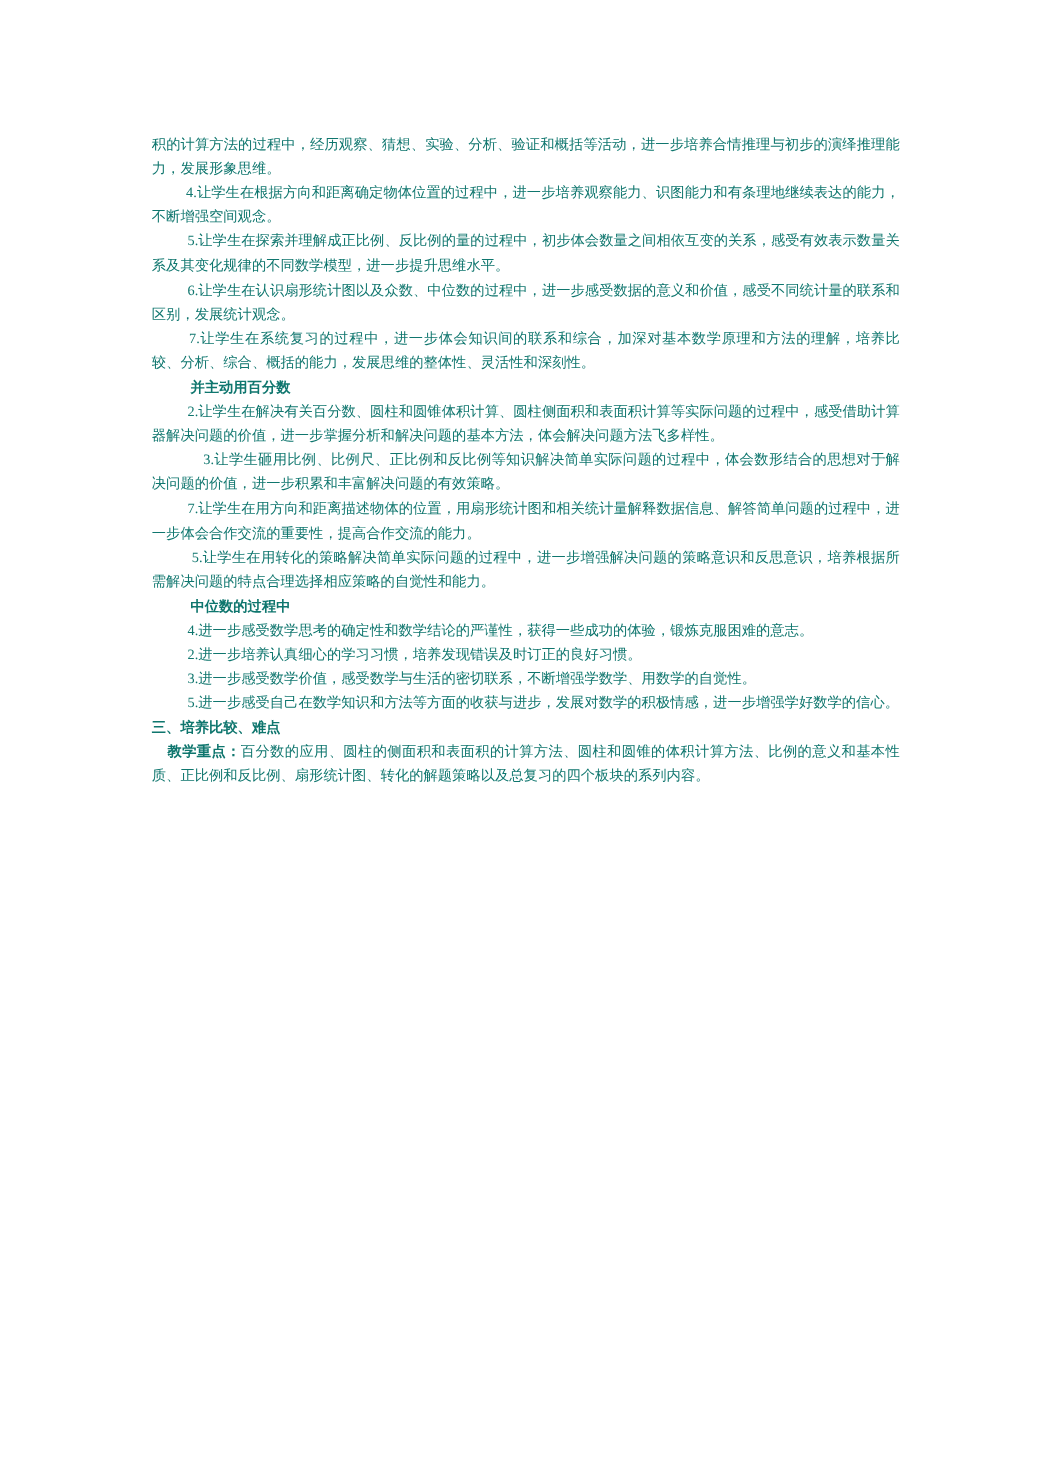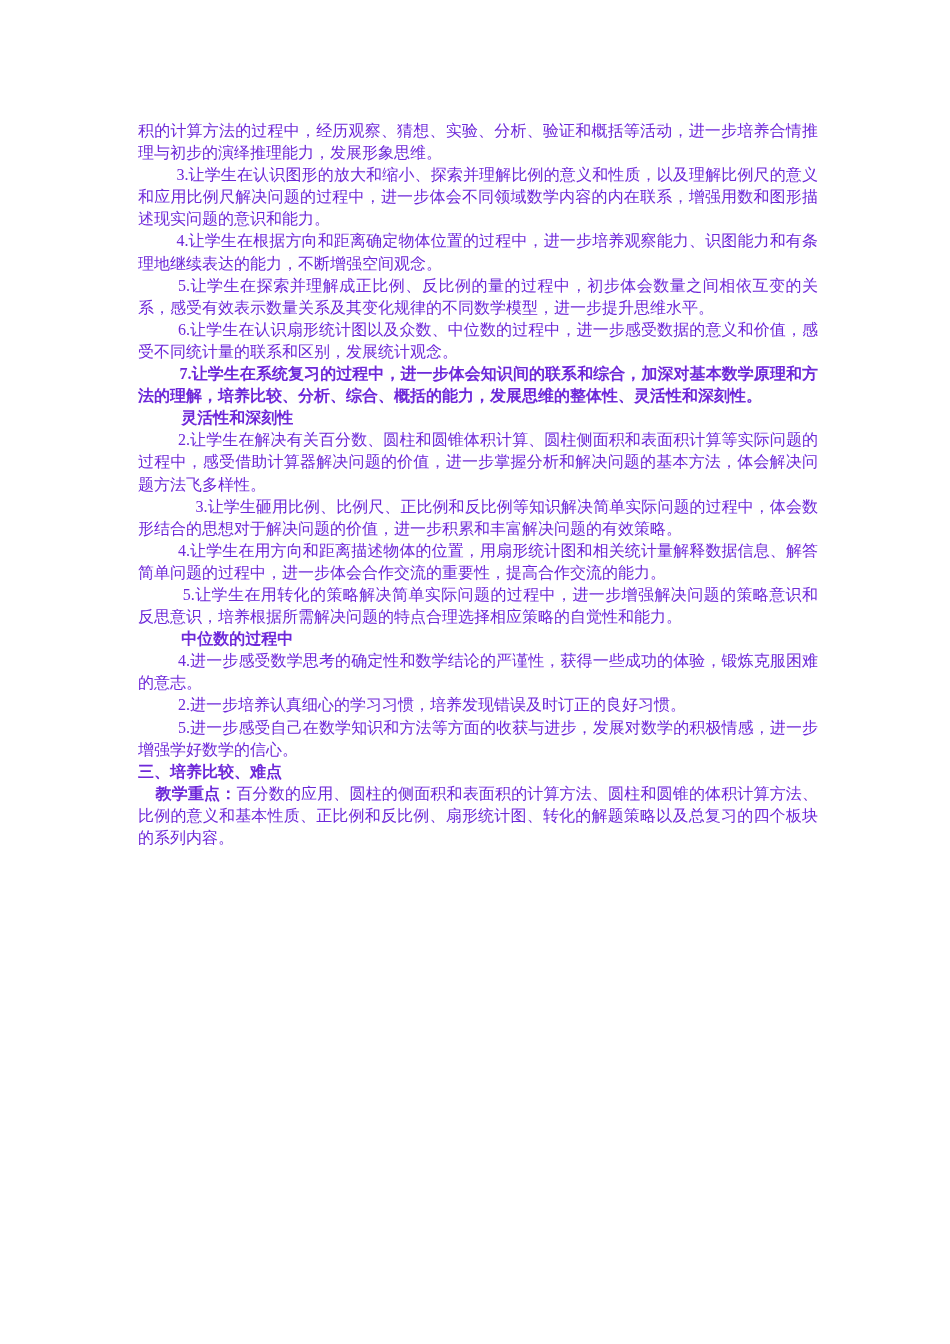--- a/index.html
+++ b/index.html
@@ -13,72 +13,72 @@
     height: 1344px;
     background: #ffffff;
     overflow: hidden;
   }
   .doc-body {
     position: absolute;
     left: 138px;
     top: 120px;
     width: 680px;
     font-family: "Liberation Serif", "DejaVu Serif", serif;
-    font-size: 16px;
+    font-size: 13px;
     line-height: 22.1px;
-    color: #6d28d9;
+    color: #0f766e;
     text-align: justify;
   }
   .doc-body p {
     margin: 0;
     padding: 0;
   }
   .heading {
     font-family: "Liberation Sans", "DejaVu Sans", sans-serif;
     font-weight: bold;
     text-align: left;
   }
   .lead-bold {
     font-family: Liberation Sans, sans-serif;
     font-weight: bold;
   }
   .i0  { text-indent: 0; }
   .i11 { text-indent: 1.1em; }
   .i24 { text-indent: 2.4em; }
   .i25 { text-indent: 2.5em; }
-  .i26 { text-indent: 2.6em; font-weight: bold; }
+  .i26 { text-indent: 2.6em; }
   .i27 { text-indent: 2.7em; }
   .i28 { text-indent: 2.8em; }
   .i32 { text-indent: 3.2em; }
   .i36 { text-indent: 3.6em; }
 </style>
 </head>
 <body>
 
 <div class="page">
   <div class="doc-body">
 
     <p class="i0">积的计算方法的过程中，经历观察、猜想、实验、分析、验证和概括等活动，进一步培养合情推理与初步的演绎推理能力，发展形象思维。</p>
-    <p class="i24">3.让学生在认识图形的放大和缩小、探索并理解比例的意义和性质，以及理解比例尺的意义和应用比例尺解决问题的过程中，进一步体会不同领域数学内容的内在联系，增强用数和图形描述现实问题的意识和能力。</p>
     <p class="i24">4.让学生在根据方向和距离确定物体位置的过程中，进一步培养观察能力、识图能力和有条理地继续表达的能力，不断增强空间观念。</p>
     <p class="i25">5.让学生在探索并理解成正比例、反比例的量的过程中，初步体会数量之间相依互变的关系，感受有效表示数量关系及其变化规律的不同数学模型，进一步提升思维水平。</p>
     <p class="i25">6.让学生在认识扇形统计图以及众数、中位数的过程中，进一步感受数据的意义和价值，感受不同统计量的联系和区别，发展统计观念。</p>
     <p class="i26">7.让学生在系统复习的过程中，进一步体会知识间的联系和综合，加深对基本数学原理和方法的理解，培养比较、分析、综合、概括的能力，发展思维的整体性、灵活性和深刻性。</p>
 
-    <p class="i27 heading">灵活性和深刻性</p>
+    <p class="i27 heading">并主动用百分数</p>
 
     <p class="i25">2.让学生在解决有关百分数、圆柱和圆锥体积计算、圆柱侧面积和表面积计算等实际问题的过程中，感受借助计算器解决问题的价值，进一步掌握分析和解决问题的基本方法，体会解决问题方法飞多样性。</p>
     <p class="i36">3.让学生砸用比例、比例尺、正比例和反比例等知识解决简单实际问题的过程中，体会数形结合的思想对于解决问题的价值，进一步积累和丰富解决问题的有效策略。</p>
-    <p class="i25">4.让学生在用方向和距离描述物体的位置，用扇形统计图和相关统计量解释数据信息、解答简单问题的过程中，进一步体会合作交流的重要性，提高合作交流的能力。</p>
+    <p class="i25">7.让学生在用方向和距离描述物体的位置，用扇形统计图和相关统计量解释数据信息、解答简单问题的过程中，进一步体会合作交流的重要性，提高合作交流的能力。</p>
     <p class="i28">5.让学生在用转化的策略解决简单实际问题的过程中，进一步增强解决问题的策略意识和反思意识，培养根据所需解决问题的特点合理选择相应策略的自觉性和能力。</p>
 
     <p class="i27 heading">中位数的过程中</p>
 
     <p class="i25">4.进一步感受数学思考的确定性和数学结论的严谨性，获得一些成功的体验，锻炼克服困难的意志。</p>
     <p class="i25">2.进一步培养认真细心的学习习惯，培养发现错误及时订正的良好习惯。</p>
+    <p class="i25">3.进一步感受数学价值，感受数学与生活的密切联系，不断增强学数学、用数学的自觉性。</p>
     <p class="i25">5.进一步感受自己在数学知识和方法等方面的收获与进步，发展对数学的积极情感，进一步增强学好数学的信心。</p>
 
     <p class="i0 heading">三、培养比较、难点</p>
 
     <p class="i11"><span class="lead-bold">教学重点：</span><span>百分数的应用、圆柱的侧面积和表面积的计算方法、圆柱和圆锥的体积计算方法、比例的意义和基本性质、正比例和反比例、扇形统计图、转化的解题策略以及总复习的四个板块的系列内容。</span></p>
 
   </div>
 </div>
 
 </body></html>

